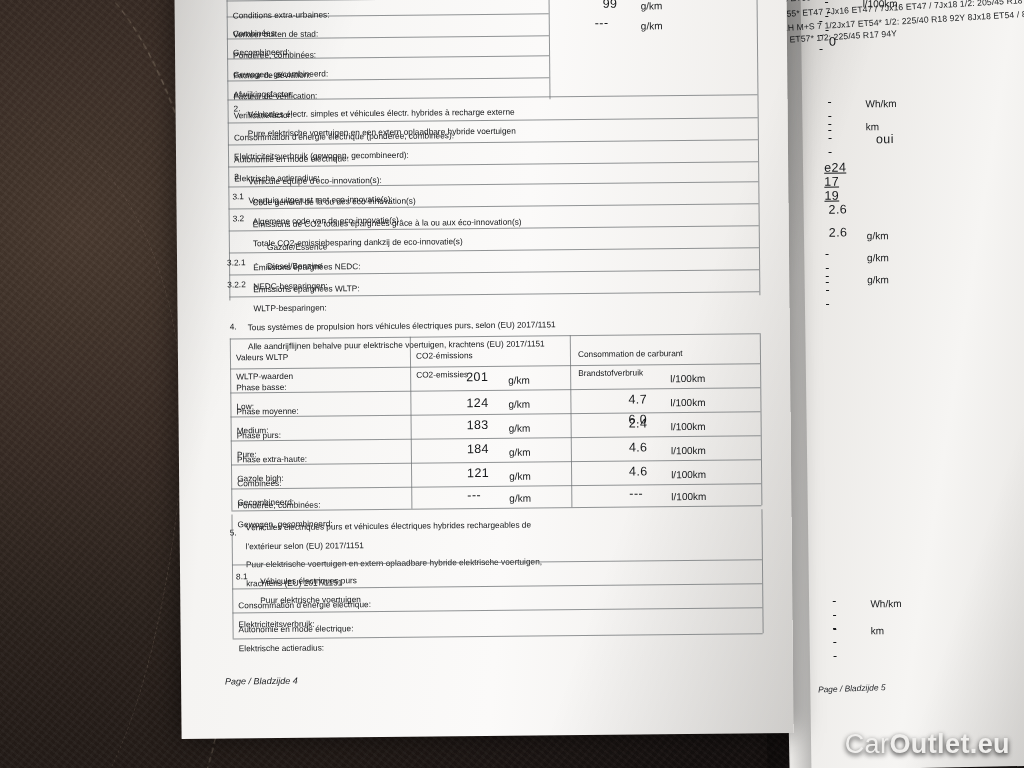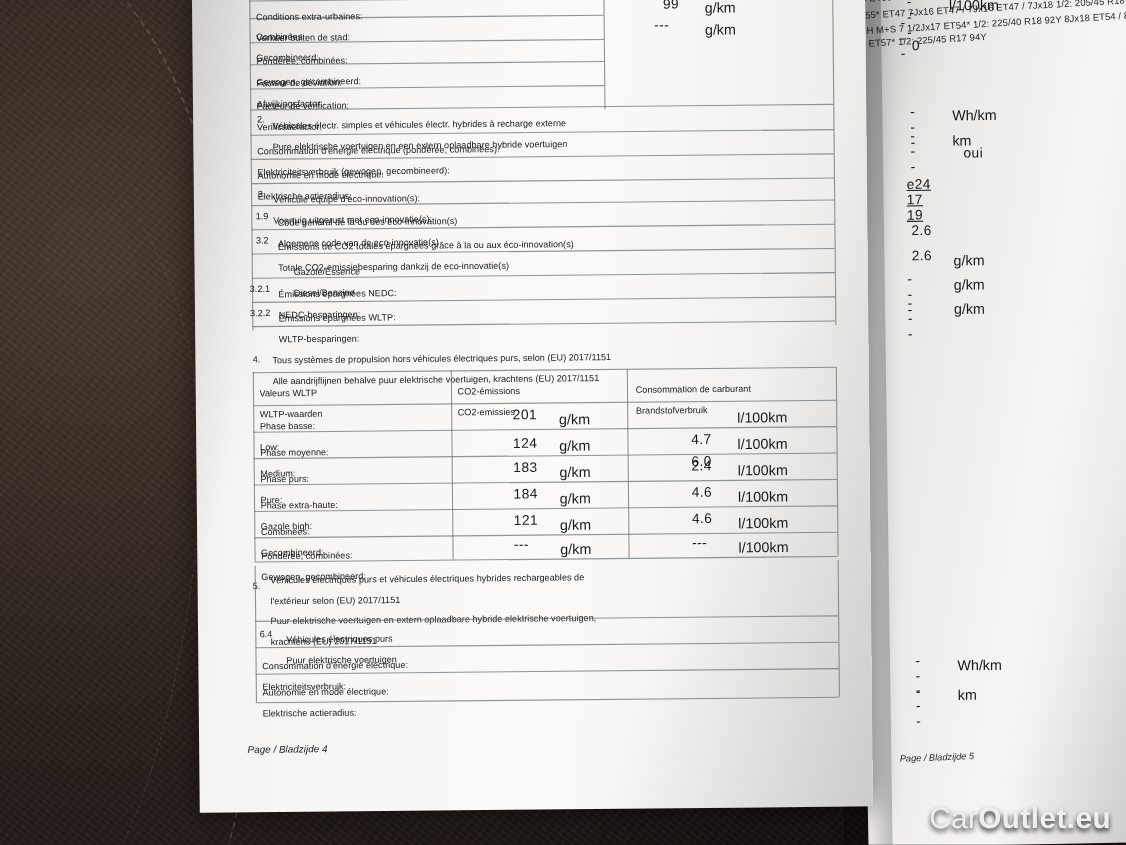--- a/index.html
+++ b/index.html
@@ -70,21 +70,21 @@
     position:absolute;left:0;top:0;width:100%;height:100%;
     color:#16181a;
     font-size:8.3px;
     line-height:1.12;
   }
   .doc .blk{position:absolute;}
   .lbl{white-space:pre-line;}
   .fr{display:block;}
   .nl{display:block;}
   .val{font-size:12.5px;letter-spacing:.4px;}
-  .unit{font-size:13px;}
+  .unit{font-size:10px;}
 
   
   .hline{position:absolute;height:1px;background:#6e7174;opacity:.75;}
   .vline{position:absolute;width:1px;background:#6e7174;opacity:.75;}
 
   
   #watermark{
     position:absolute;right:14px;bottom:8px;
     color:#f0efed;font-size:27px;letter-spacing:.4px;
     text-shadow:0 2px 5px rgba(0,0,0,.85);
@@ -200,21 +200,21 @@
     </div>
     <div class="blk val" style="left:700px;top:152px;">oui</div>
 
     <div class="blk" style="left:58px;top:186px;">3.</div>
     <div class="blk lbl" style="left:72px;top:182px;width:340px;">
       <span class="fr">Véhicule équipé d'éco-innovation(s):</span>
       <span class="nl">Voertuig uitgerust met eco-innovatie(s):</span>
     </div>
     <div class="blk val" style="left:648px;top:180px;text-decoration:underline;">e24 17 19</div>
 
-    <div class="blk" style="left:56px;top:206px;">1.9</div>
+    <div class="blk" style="left:56px;top:206px;">3.1</div>
     <div class="blk lbl" style="left:76px;top:203px;width:360px;">
       <span class="fr">Code général de la ou des éco-innovation(s)</span>
       <span class="nl">Algemene code van de eco-innovatie(s)</span>
     </div>
 
     <div class="blk" style="left:56px;top:228px;">3.2</div>
     <div class="blk lbl" style="left:76px;top:225px;width:380px;">
       <span class="fr">Émissions de CO2 totales épargnées grâce à la ou aux éco-innovation(s)</span>
       <span class="nl">Totale CO2-emissiebesparing dankzij de eco-innovatie(s)</span>
     </div>
@@ -332,21 +332,21 @@
     <div class="blk" style="left:50px;top:542px;">5.</div>
     <div class="blk lbl" style="left:66px;top:528px;width:470px;">
       <span class="fr">Véhicules électriques purs et véhicules électriques hybrides rechargeables de</span>
       <span class="fr">l'extérieur selon (EU) 2017/1151</span>
       <span class="nl">Puur elektrische voertuigen en extern oplaadbare hybride elektrische voertuigen,</span>
       <span class="nl">krachtens (EU) 2017/1151</span>
     </div>
 
     <div class="hline" style="left:52px;top:578px;width:530px;"></div>
 
-    <div class="blk" style="left:56px;top:586px;">6.4</div>
+    <div class="blk" style="left:56px;top:586px;">8.1</div>
     <div class="blk lbl" style="left:80px;top:582px;width:260px;">
       <span class="fr">Véhicules électriques purs</span>
       <span class="nl">Puur elektrische voertuigen</span>
     </div>
 
     <div class="hline" style="left:52px;top:602px;width:530px;"></div>
 
     <div class="blk lbl" style="left:58px;top:606px;width:300px;">
       <span class="fr">Consommation d'énergie électrique:</span>
       <span class="nl">Elektriciteitsverbruik:</span>

